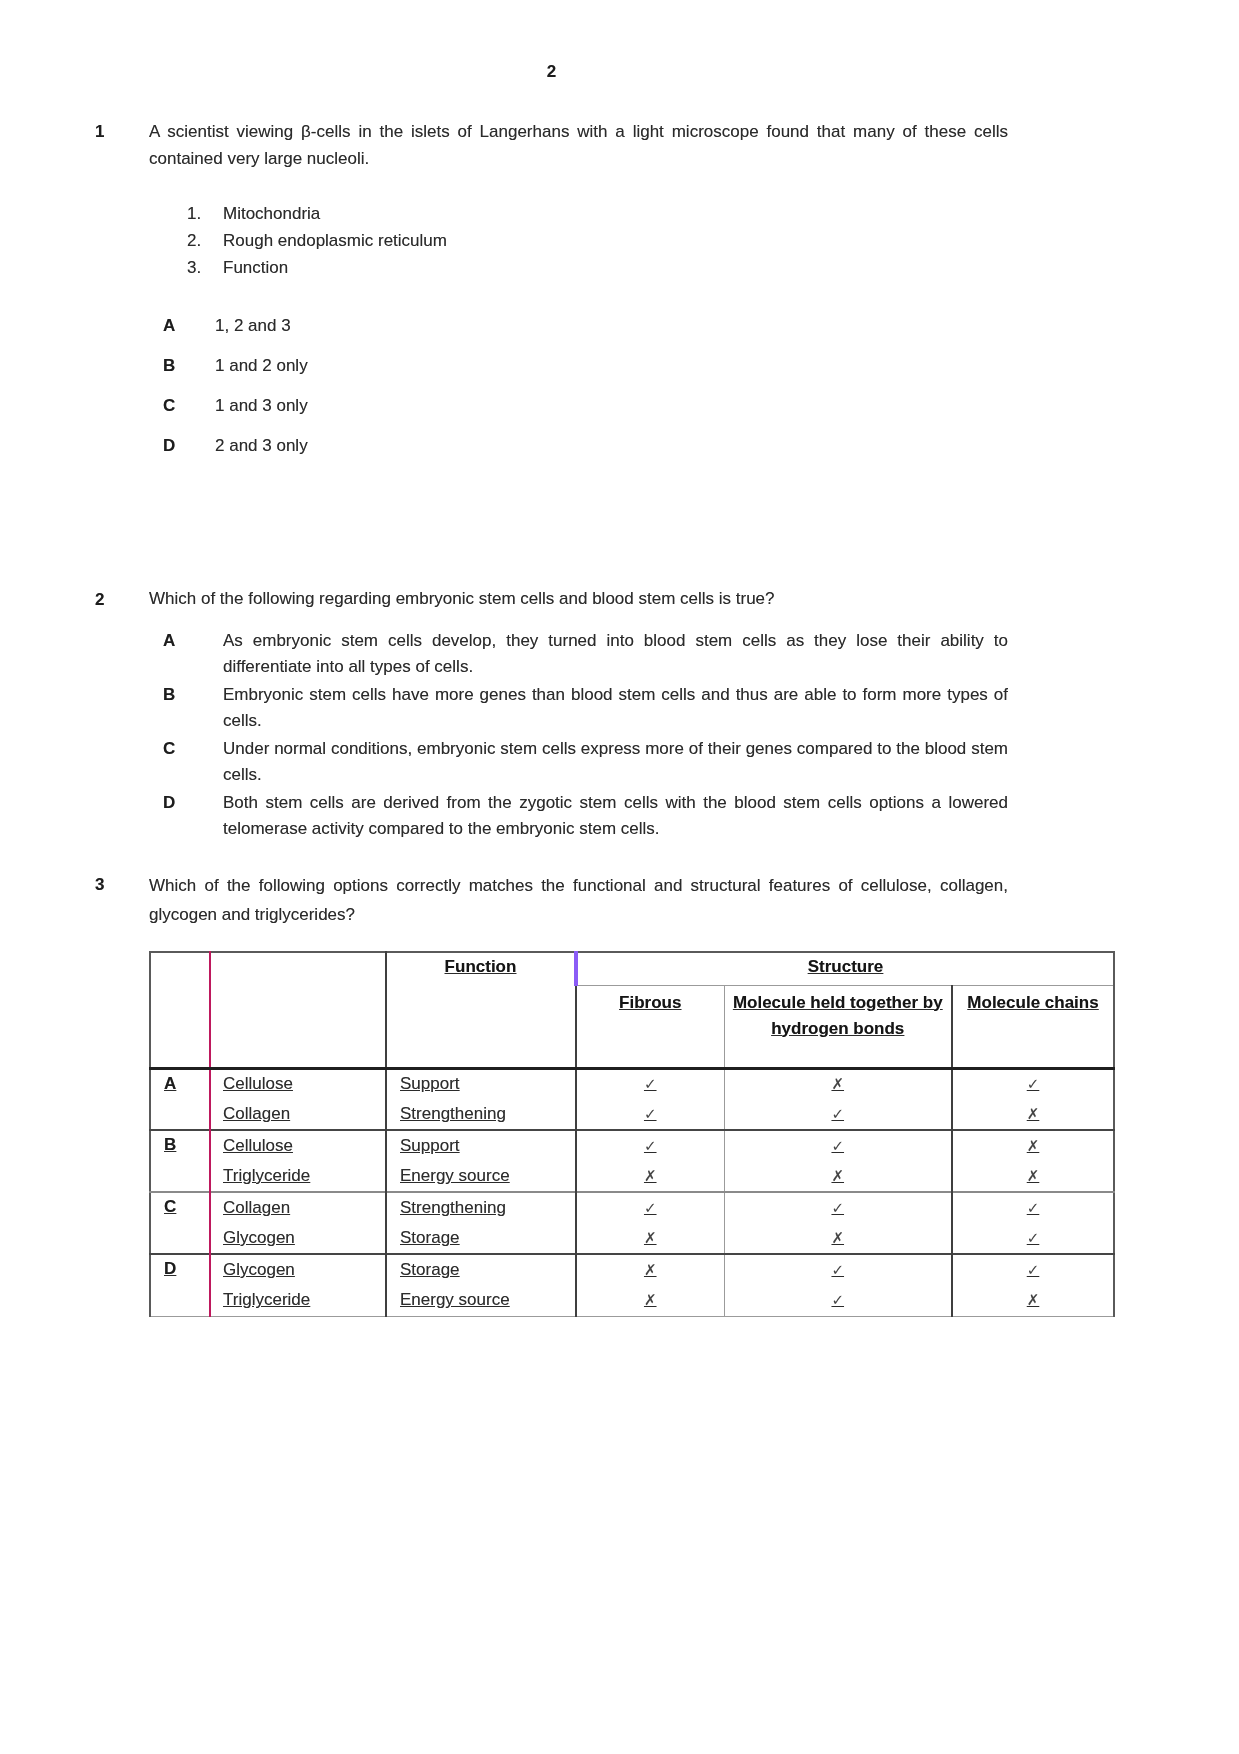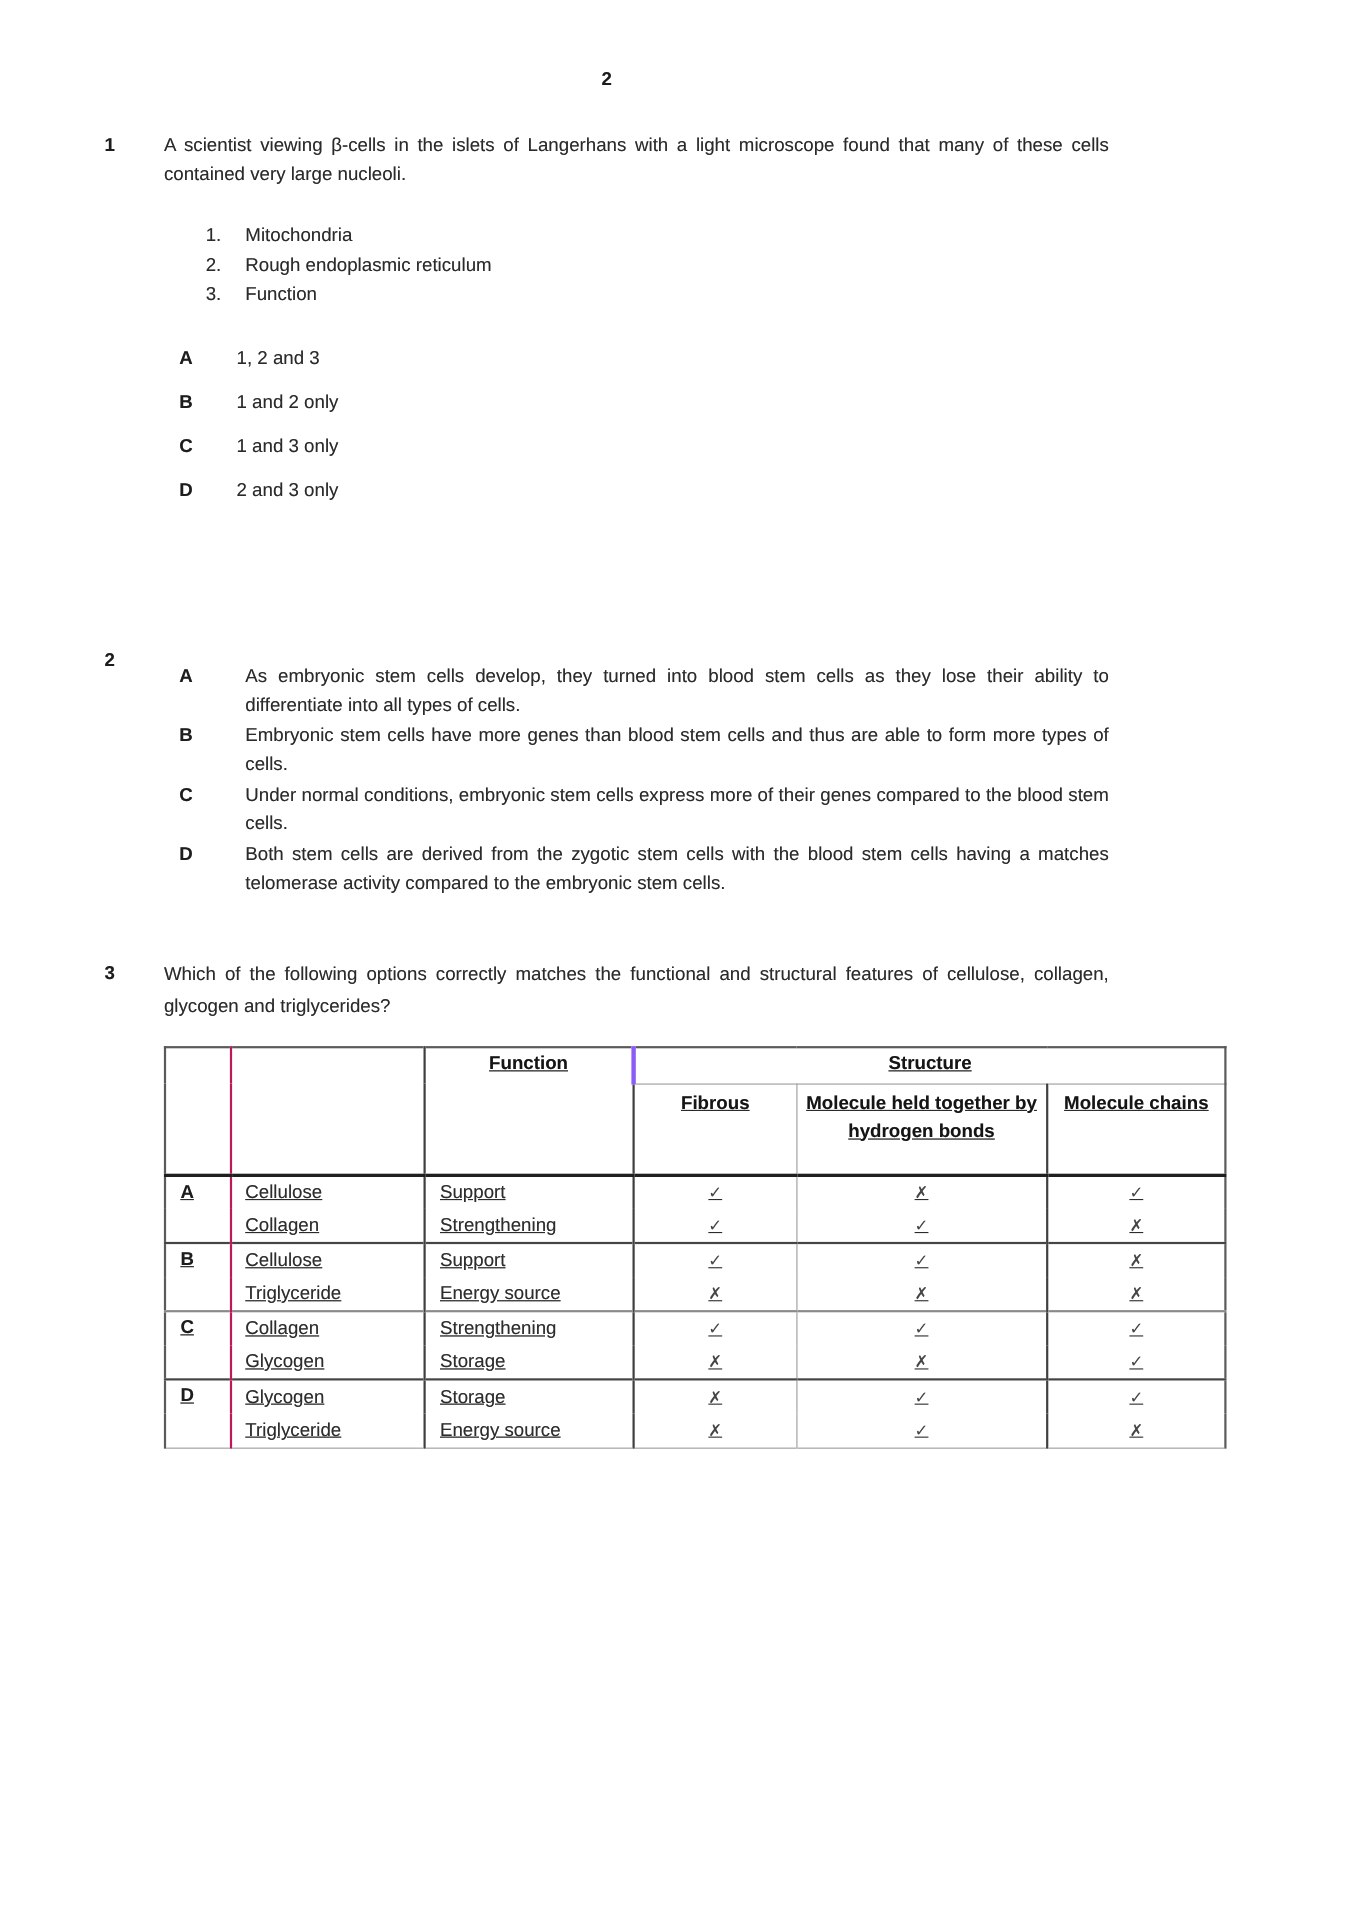--- a/index.html
+++ b/index.html
@@ -115,36 +115,37 @@
           <span class="opt-letter">D</span>
           <span class="opt-text">2 and 3 only</span>
         </div>
       </div>
     </div>
   </section>
 
   <section class="question q2">
     <div class="qnum">2</div>
     <div class="qbody">
+      <p class="qp">Which of the following regarding embryonic stem cells and blood stem cells is true?</p>
       <div class="opts2">
         <div class="opt2">
           <span class="opt-letter">A</span>
           <span class="opt-text">As embryonic stem cells develop, they turned into blood stem cells as they lose their ability to differentiate into all types of cells.</span>
         </div>
         <div class="opt2">
           <span class="opt-letter">B</span>
           <span class="opt-text">Embryonic stem cells have more genes than blood stem cells and thus are able to form more types of cells.</span>
         </div>
         <div class="opt2">
           <span class="opt-letter">C</span>
           <span class="opt-text">Under normal conditions, embryonic stem cells express more of their genes compared to the blood stem cells.</span>
         </div>
         <div class="opt2">
           <span class="opt-letter">D</span>
-          <span class="opt-text">Both stem cells are derived from the zygotic stem cells with the blood stem cells having a matches telomerase activity compared to the embryonic stem cells.</span>
+          <span class="opt-text">Both stem cells are derived from the zygotic stem cells with the blood stem cells options a lowered telomerase activity compared to the embryonic stem cells.</span>
         </div>
       </div>
     </div>
   </section>
 
   <section class="question q3">
     <div class="qnum">3</div>
     <div class="qbody">
       <p class="qp qp3">Which of the following options correctly matches the functional and structural features of cellulose, collagen, glycogen and triglycerides?</p>
 

